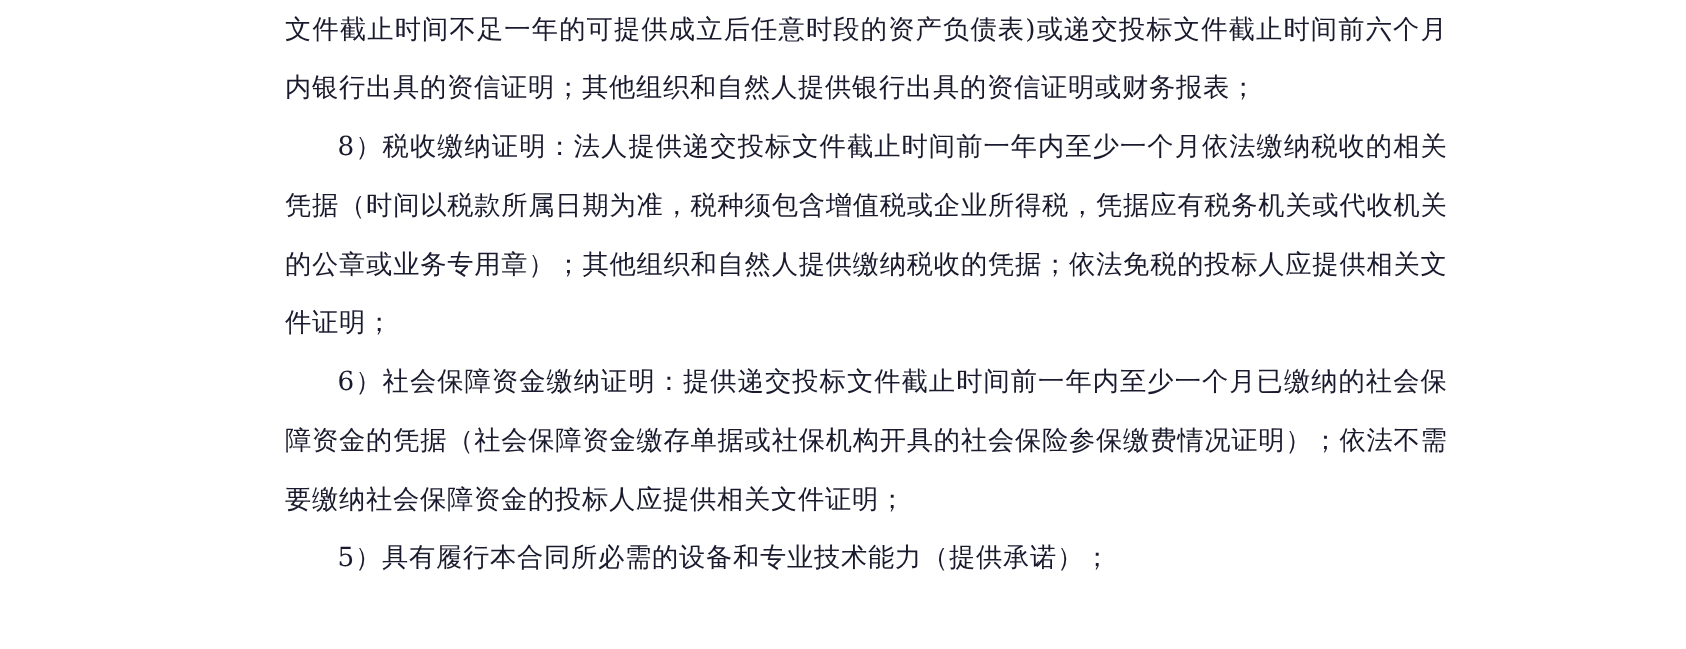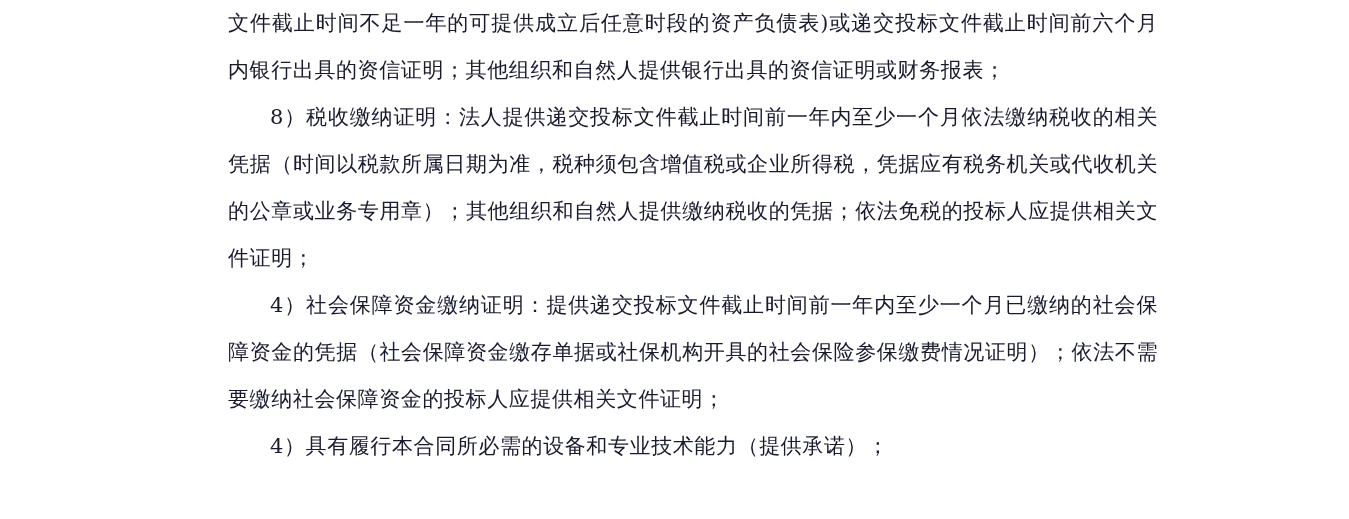--- a/index.html
+++ b/index.html
@@ -43,16 +43,16 @@
     margin-top: 0;
   }
 </style>
 </head>
 <body>
 
 <div class="page">
   <div class="doc-body">
     <p class="para first">文件截止时间不足一年的可提供成立后任意时段的资产负债表)或递交投标文件截止时间前六个月内银行出具的资信证明；其他组织和自然人提供银行出具的资信证明或财务报表；</p>
     <p class="para indent">8）税收缴纳证明：法人提供递交投标文件截止时间前一年内至少一个月依法缴纳税收的相关凭据（时间以税款所属日期为准，税种须包含增值税或企业所得税，凭据应有税务机关或代收机关的公章或业务专用章）；其他组织和自然人提供缴纳税收的凭据；依法免税的投标人应提供相关文件证明；</p>
-    <p class="para indent">4）社会保障资金缴纳证明：提供递交投标文件截止时间前一年内至少一个月已缴纳的社会保障资金的凭据（社会保障资金缴存单据或社保机构开具的社会保险参保缴费情况证明）；依法不需要缴纳社会保障资金的投标人应提供相关文件证明；</p>
-    <p class="para indent">4）具有履行本合同所必需的设备和专业技术能力（提供承诺）；</p>
+    <p class="para indent">6）社会保障资金缴纳证明：提供递交投标文件截止时间前一年内至少一个月已缴纳的社会保障资金的凭据（社会保障资金缴存单据或社保机构开具的社会保险参保缴费情况证明）；依法不需要缴纳社会保障资金的投标人应提供相关文件证明；</p>
+    <p class="para indent">5）具有履行本合同所必需的设备和专业技术能力（提供承诺）；</p>
   </div>
 </div>
 
 </body></html>

